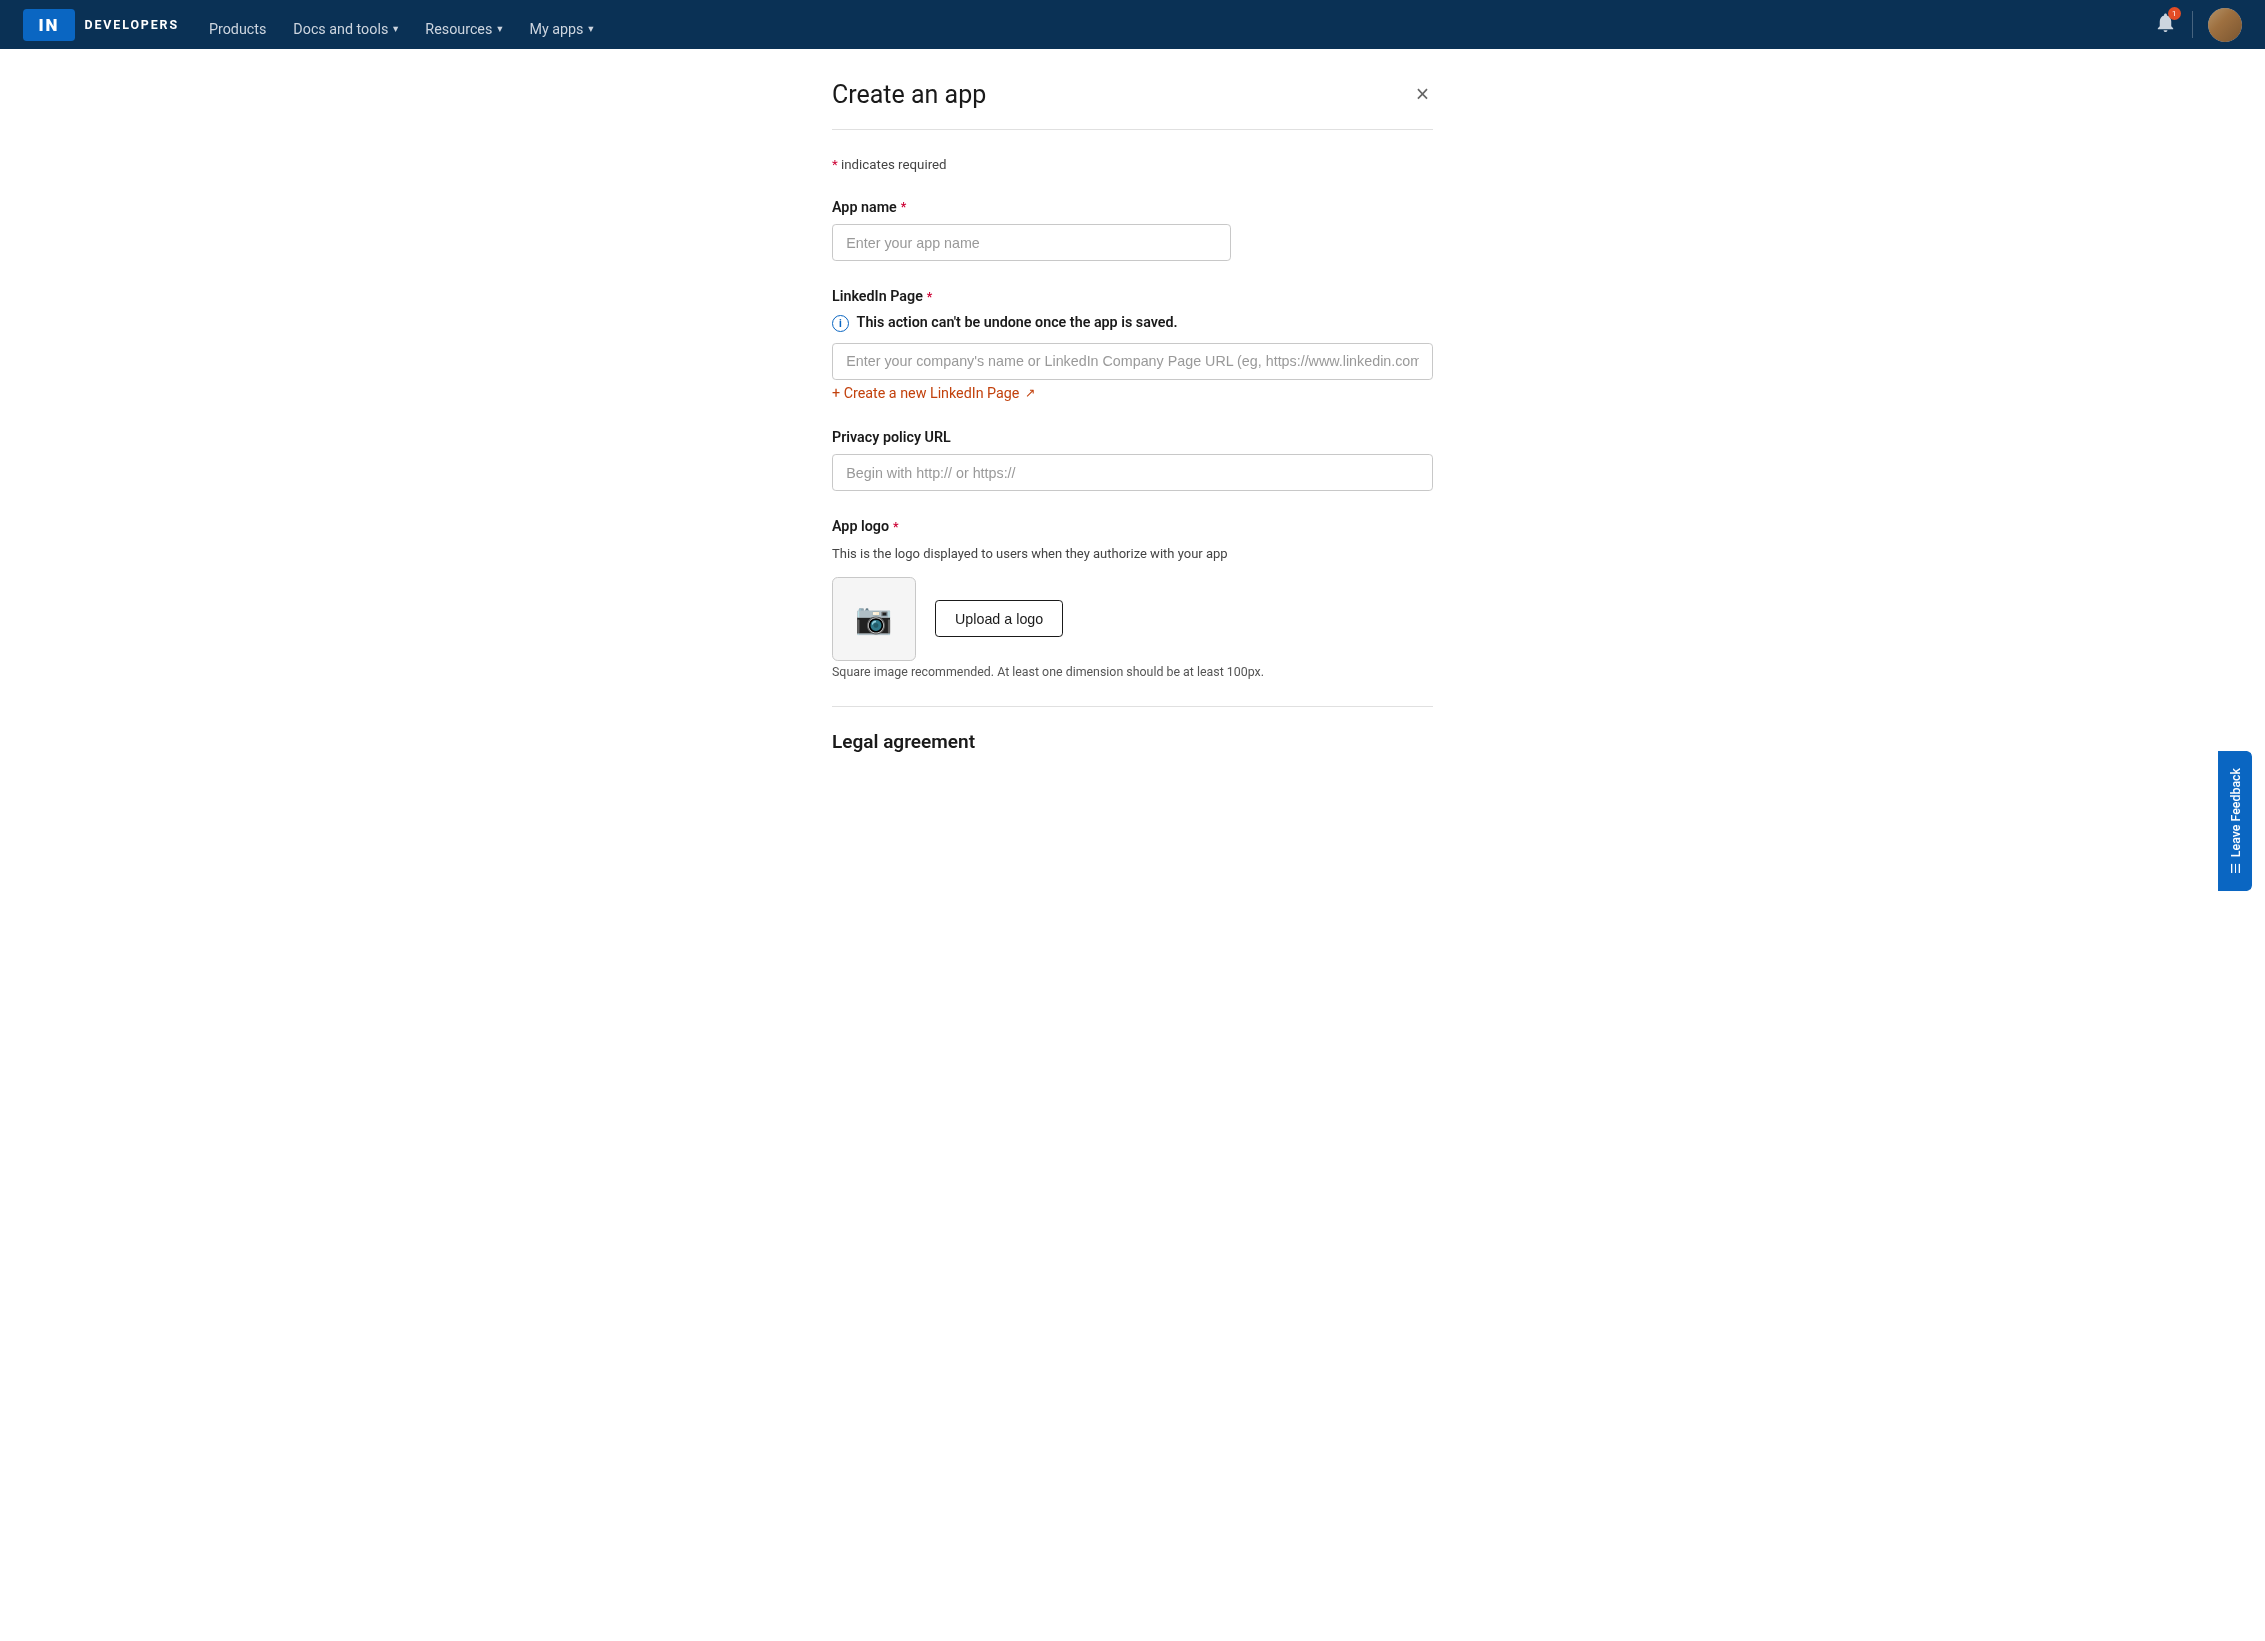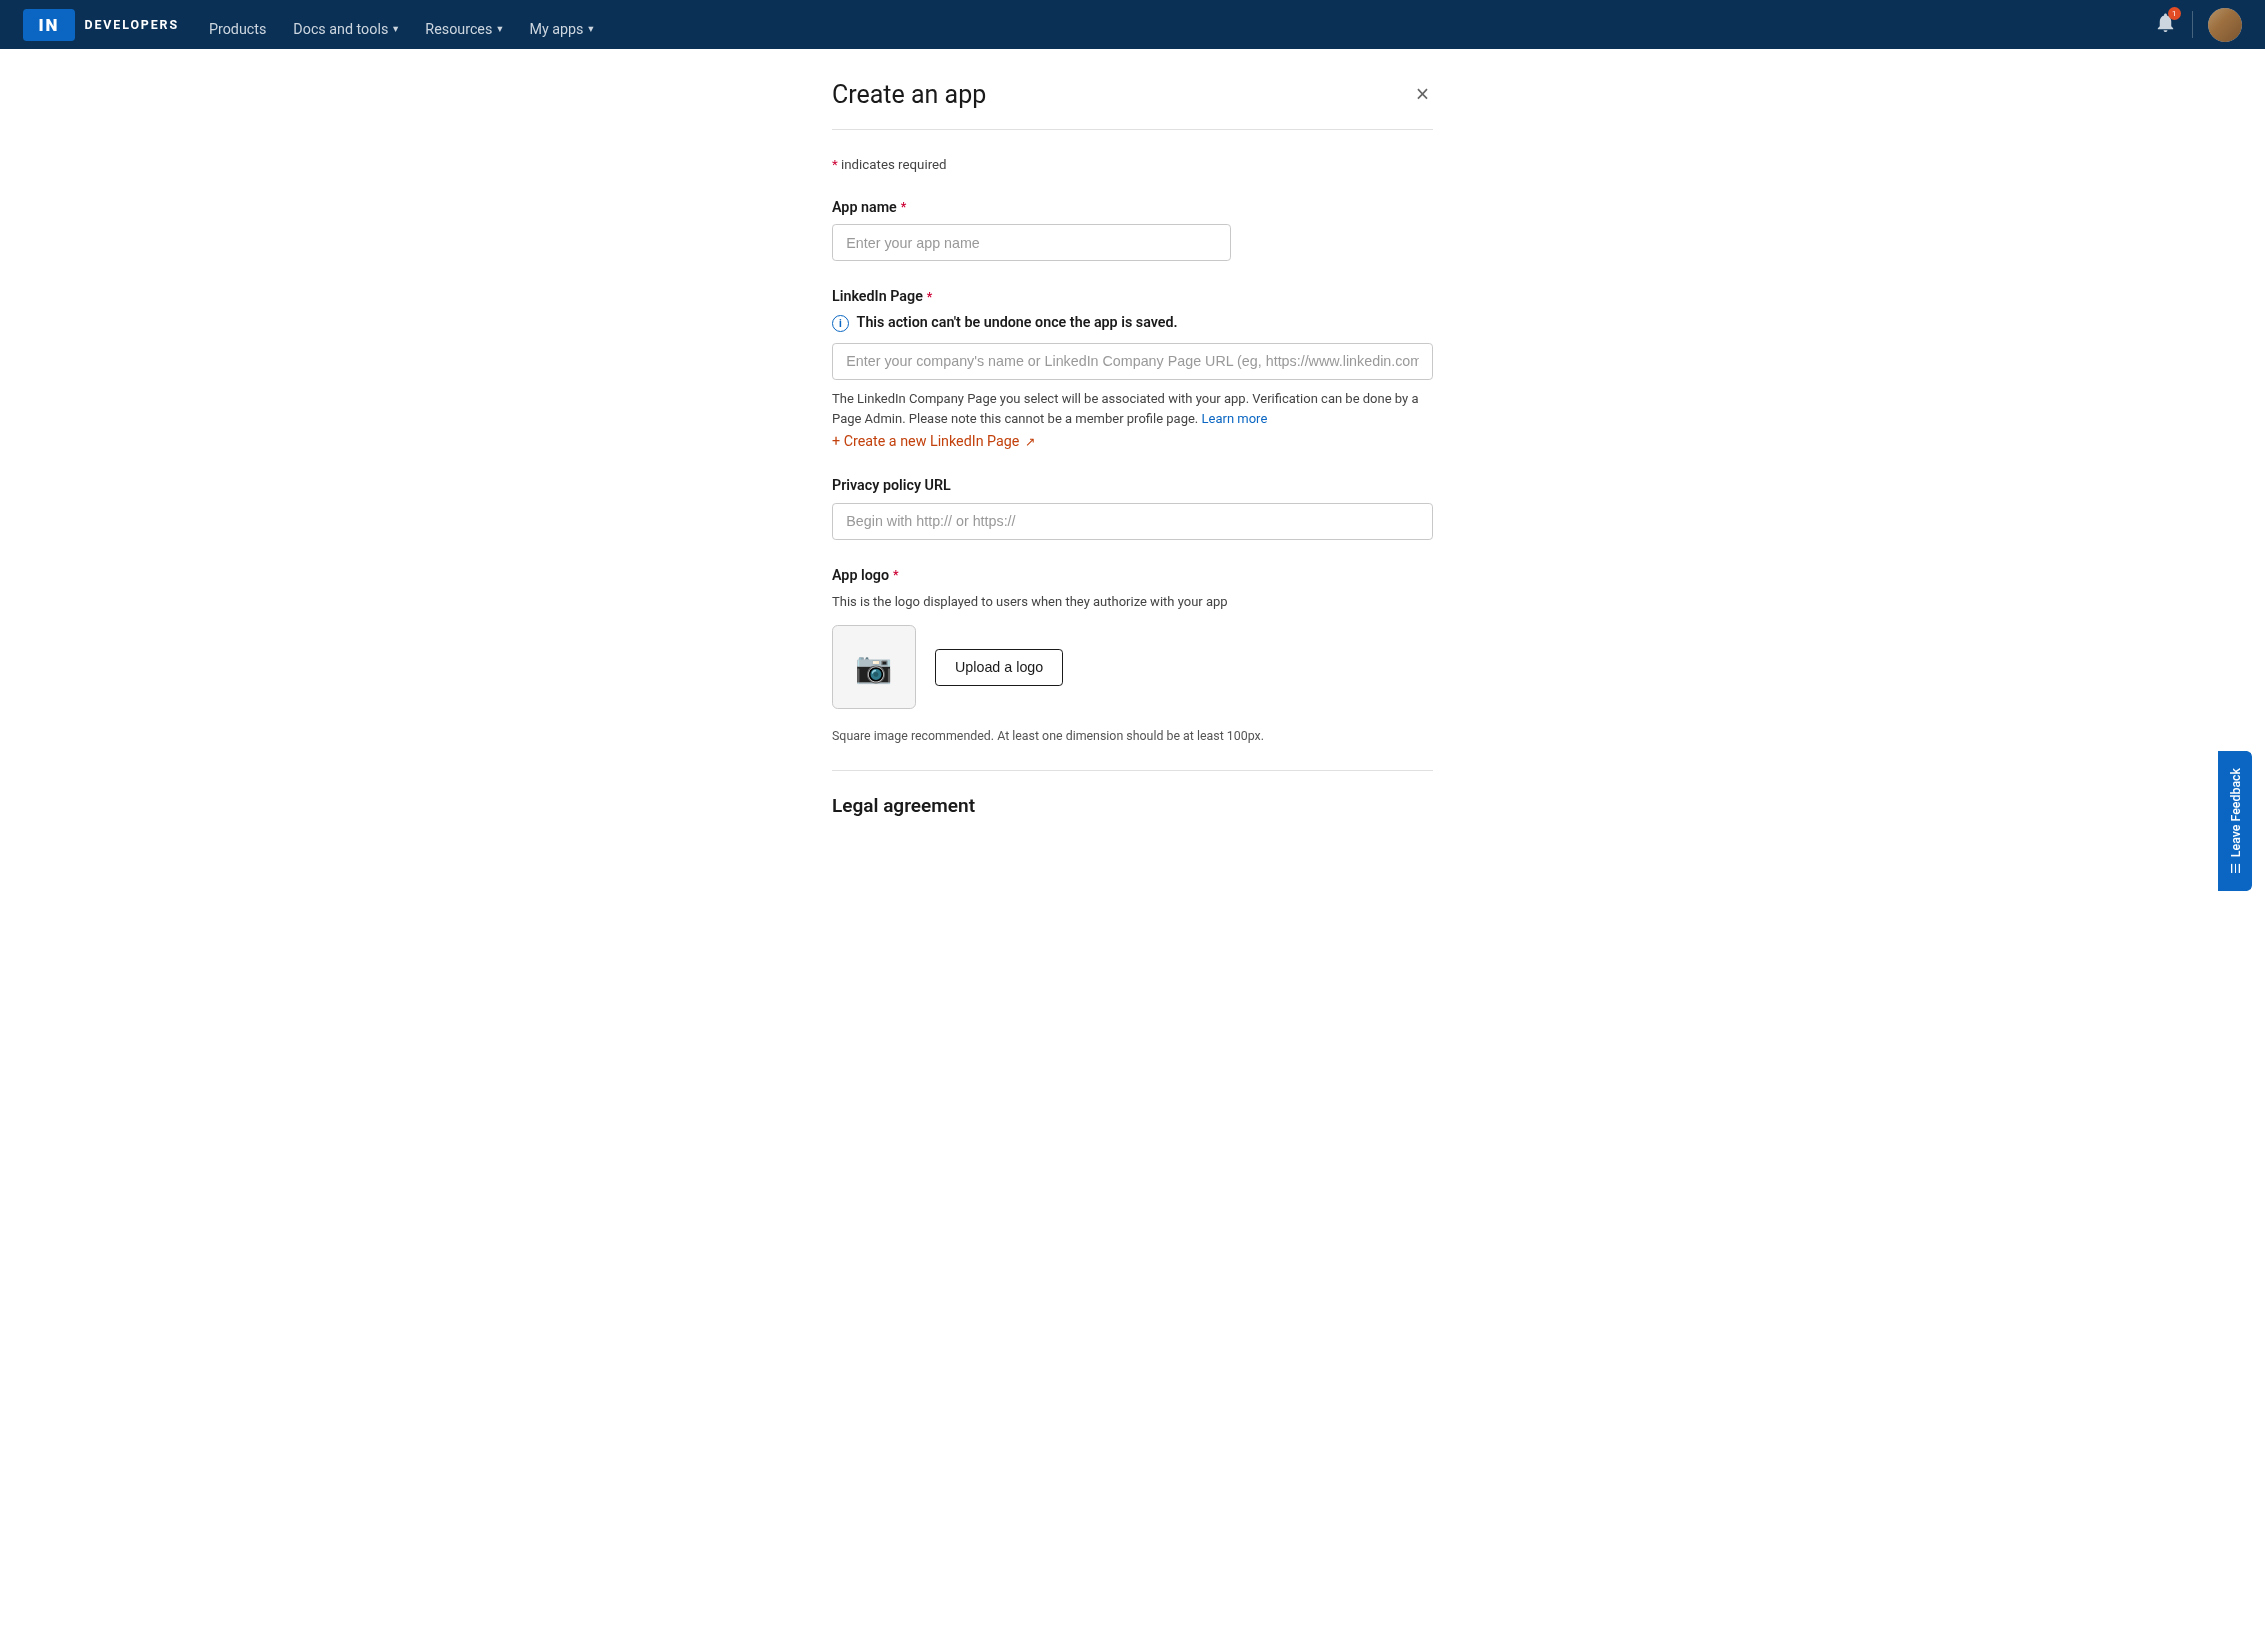--- a/index.html
+++ b/index.html
@@ -248,21 +248,21 @@
       border-radius: 3.8px;
       padding: 9.5px 19px;
       font-size: 14.3px;
       font-weight: 500;
       color: #1a1a1a;
       cursor: pointer;
     }
     .logo-note {
       font-size: 12.4px;
       color: #555;
-      margin-top: 19px;
+      margin-top: 3px;
     }
 
     
     .section-divider {
       border: none;
       border-top: 1px solid #e0e0e0;
       margin: 9.5px 0 23px;
     }
 
     .legal-heading {
@@ -355,24 +355,20 @@
   <div class="form-section">
     <label class="field-label">
       <span>LinkedIn Page</span>
       <span class="required-star">*</span>
     </label>
     <div class="warning-box">
       <div class="info-icon">i</div>
       <span class="warning-text">This action can't be undone once the app is saved.</span>
     </div>
     <input class="text-input text-input-wide" type="text" placeholder="Enter your company's name or LinkedIn Company Page URL (eg, https://www.linkedin.com/company/...)" style="">
-    <p class="helper-text">
-      <span>The LinkedIn Company Page you select will be associated with your app. Verification can be done by a Page Admin. Please note this cannot be a member profile page.</span>
-      <a href="#">Learn more</a>
-    </p>
     <a href="#" class="create-page-link">
       <span>+ Create a new LinkedIn Page</span>
       <span style="font-size:12.4px;">↗</span>
     </a>
   </div>
 
   <div class="form-section">
     <label class="field-label">
       <span>Privacy policy URL</span>
     </label>

